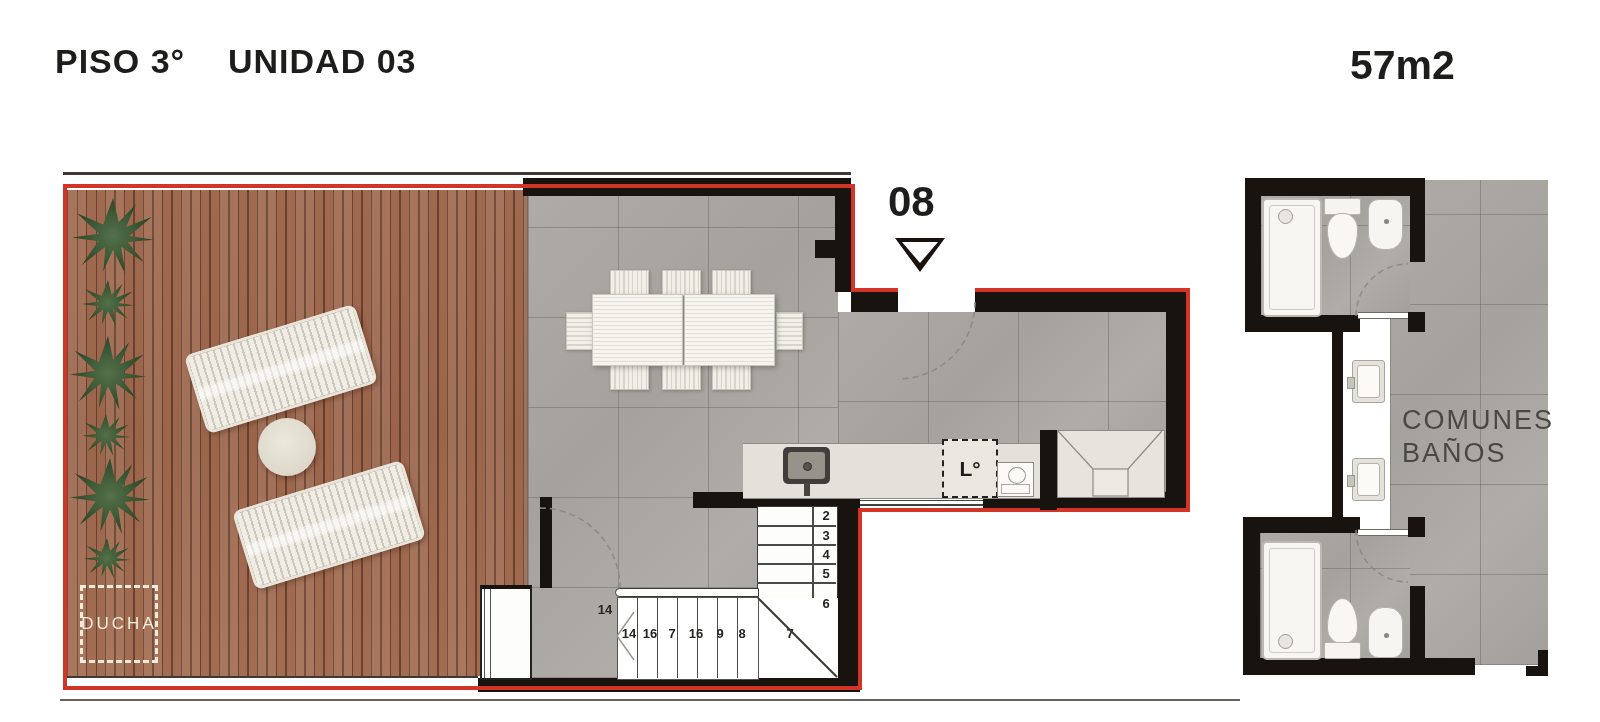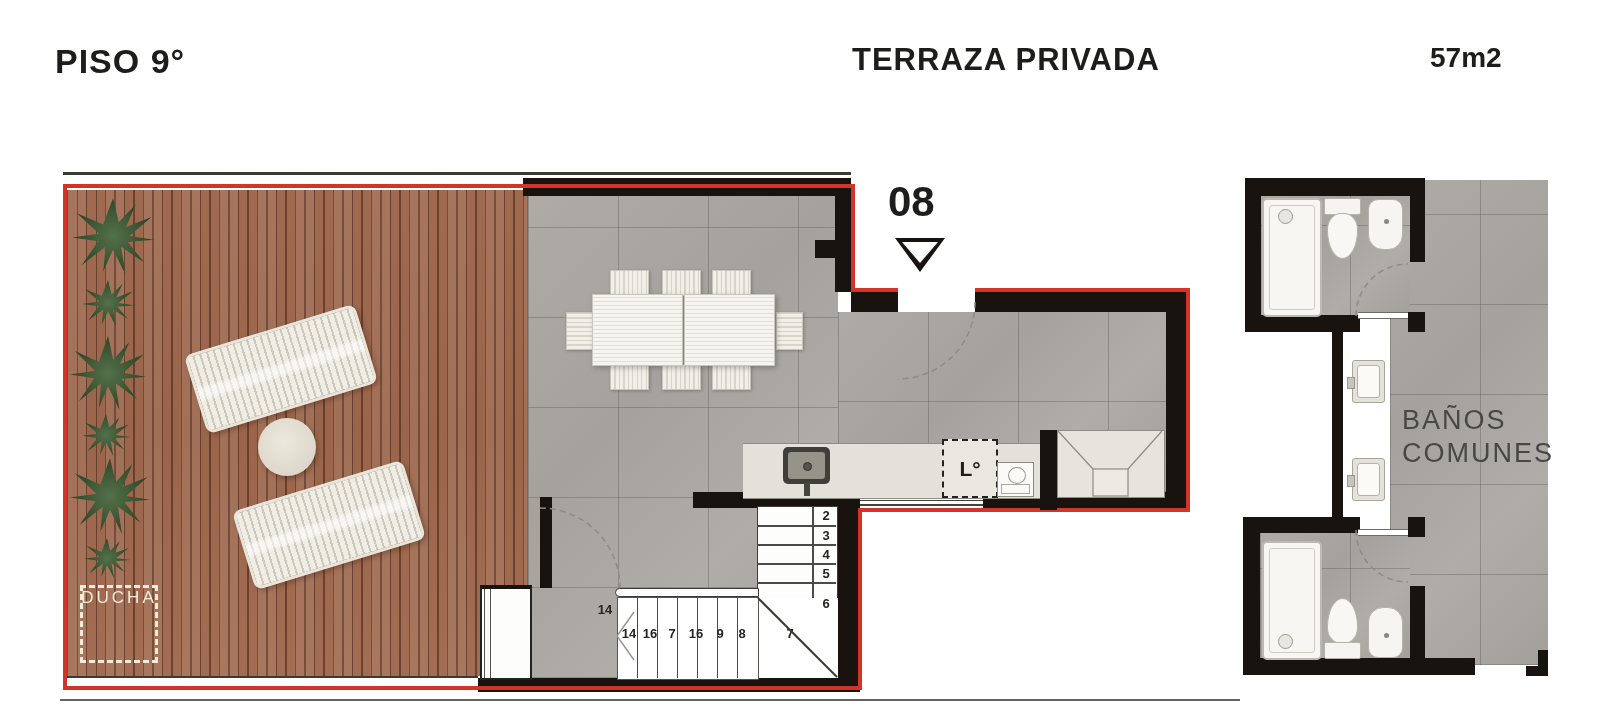--- a/index.html
+++ b/index.html
@@ -14,36 +14,36 @@
      repeating-linear-gradient(90deg, rgba(92,89,84,.38) 0 1px, transparent 1px 90px),
      linear-gradient(135deg, #aeaba6 0%, #a5a29d 40%, #b0ada8 70%, #a3a09b 100%);}
   .deck{position:absolute;background:
      repeating-linear-gradient(90deg, rgba(255,255,255,.07) 0 19px, transparent 19px 38px),
      repeating-linear-gradient(90deg, rgba(40,16,6,.45) 0 1.4px, transparent 1.4px 9.5px),
      linear-gradient(180deg,#a06a50 0%, #9a654b 50%, #a26d52 100%);}
   .hdr{position:absolute;top:42px;font-weight:bold;color:#1d1d1b;}
   .t-floor{left:55px;font-size:34px;letter-spacing:1px;}
   .t-unit{left:228px;font-size:34px;letter-spacing:1px;}
   .t-zone{left:852px;font-size:31px;letter-spacing:1px;}
-  .t-area{left:1430px;font-size:28px;}
+  .t-area{left:1350px;font-size:41px;}
   .marker03{position:absolute;left:888px;top:178px;font-size:42px;font-weight:bold;color:#1d1d1b;}
   .tri-out{position:absolute;left:895px;top:238px;width:50px;height:34px;background:#191310;
            clip-path:polygon(0 0,100% 0,50% 100%);}
   .tri-in{position:absolute;left:7px;top:4px;width:36px;height:21px;background:#ffffff;
           clip-path:polygon(0 0,100% 0,50% 100%);}
   .white{position:absolute;background:#ffffff;}
   .step-box{position:absolute;background:#fdfdfb;border:1.5px solid #3a3a36;}
   .sline{position:absolute;background:#4a4a46;}
   .snum{position:absolute;font-size:13px;font-weight:bold;color:#242422;width:20px;text-align:center;}
   .handrail{position:absolute;background:#fcfcfa;border:1.5px solid #3a3a36;border-radius:5px 0 0 5px;}
   .counter{position:absolute;background:#e3e1d9;border-top:1px solid #8e8b85;border-bottom:1px solid #8e8b85;}
   .lbox{position:absolute;border:2.5px dashed #222220;background:#e9e7df;color:#1d1d1b;
         font-weight:bold;font-size:21px;display:flex;align-items:center;justify-content:center;}
   .duchabox{position:absolute;border:3px dashed #f3ecdb;color:#f3ecdb;font-size:17px;letter-spacing:3px;
-        display:flex;align-items:flex-start;justify-content:center;}
+        display:flex;align-items:center;justify-content:center;}
   .lounger{position:absolute;border:3px solid #e8e5dc;border-radius:8px;box-shadow:2px 3px 5px rgba(60,30,15,.35);
       background:
         linear-gradient(180deg, rgba(255,255,255,0) 40%, rgba(255,255,255,.55) 46% 56%, rgba(255,255,255,0) 62%),
         repeating-linear-gradient(90deg, #f0ede5 0 5px, #ccc8be 5px 7px);}
   .roundtable{position:absolute;border-radius:50%;background:
         radial-gradient(circle at 45% 40%, #ece8dd 0%, #ddd8cb 70%, #cfc9bb 100%);
         box-shadow:2px 3px 5px rgba(60,30,15,.35);}
   .plant{position:absolute;background:radial-gradient(circle at 50% 50%, #53714a 0%, #3b5634 45%, #243a1e 85%);
      clip-path:polygon(50% 0,57% 32%,78% 8%,66% 38%,97% 25%,70% 50%,100% 55%,68% 58%,88% 85%,60% 64%,65% 100%,50% 68%,38% 97%,41% 64%,12% 88%,32% 57%,0 52%,33% 47%,6% 20%,38% 35%);}
   .dine-table{position:absolute;background:
@@ -84,22 +84,22 @@
   .deckdoor{position:absolute;background:#fdfdfb;border:2px solid #222220;border-top:4px solid #191310;}
   .deckdoor::before{content:"";position:absolute;left:2px;top:0;bottom:0;width:5px;
       border-left:1.5px solid #55534d;border-right:1.5px solid #55534d;}
   svg.overlay{position:absolute;left:0;top:0;}
 </style>
 </head>
 <body>
 
 <div id="canvas">
 
-  <div class="hdr t-floor">PISO 9°</div>
-  <div class="hdr t-zone">TERRAZA PRIVADA</div>
+  <div class="hdr t-floor">PISO 3°</div>
+  <div class="hdr t-unit">UNIDAD  03</div>
   <div class="hdr t-area">57m2</div>
 
   <div class="deck" style="left:67px;top:190px;width:461px;height:486px;"></div>
   <div class="tile" style="left:528px;top:196px;width:310px;height:482px;"></div>
   <div class="tile" style="left:838px;top:312px;width:328px;height:180px;"></div>
   <div class="thinline" style="left:527px;top:196px;width:1px;height:480px;background:#6e6b66;"></div>
 
   <div class="plant" style="left:72px;top:198px;width:82px;height:76px;"></div>
   <div class="plant" style="left:82px;top:280px;width:52px;height:46px;"></div>
   <div class="plant" style="left:70px;top:336px;width:76px;height:74px;"></div>
@@ -227,22 +227,22 @@
   <div class="basin" style="left:1352px;top:360px;width:31px;height:41px;"></div>
   <div class="basin" style="left:1352px;top:458px;width:31px;height:41px;"></div>
   <div class="tray drain-bot" style="left:1262px;top:541px;width:56px;height:115px;"></div>
   <div class="wc-bowl" style="left:1327px;top:598px;width:29px;height:44px;transform:scaleY(-1);"></div>
   <div class="wc-tank" style="left:1324px;top:642px;width:35px;height:15px;"></div>
   <div class="bidet" style="left:1368px;top:607px;width:33px;height:49px;transform:scaleY(-1);"></div>
   <div class="leaf" style="left:1358px;top:312px;width:50px;height:5px;"></div>
   <div class="leaf" style="left:1358px;top:529px;width:50px;height:5px;"></div>
 
   <div class="banos">
+    <div>COMUNES</div>
     <div>BAÑOS</div>
-    <div>COMUNES</div>
   </div>
 
   <svg class="overlay" width="1600" height="722" viewBox="0 0 1600 722">
     <path d="M 975 302 A 77 77 0 0 1 898 379" fill="none" stroke="#8e8b85" stroke-width="1.5" stroke-dasharray="6 4"></path>
     <path d="M 540 508 A 80 80 0 0 1 620 588" fill="none" stroke="#8e8b85" stroke-width="1.5" stroke-dasharray="6 4"></path>
     <path d="M 1356 316 A 52 52 0 0 1 1408 264" fill="none" stroke="#8e8b85" stroke-width="1.5" stroke-dasharray="6 4"></path>
     <path d="M 1356 530 A 52 52 0 0 0 1408 582" fill="none" stroke="#8e8b85" stroke-width="1.5" stroke-dasharray="6 4"></path>
     <line x1="758" y1="598" x2="837" y2="677" stroke="#3a3a36" stroke-width="2"></line>
     <polyline points="634,612 617,636 634,660" fill="none" stroke="#9a978f" stroke-width="1.5"></polyline>
     <g stroke="#8e8b85" stroke-width="1.2" fill="none">

